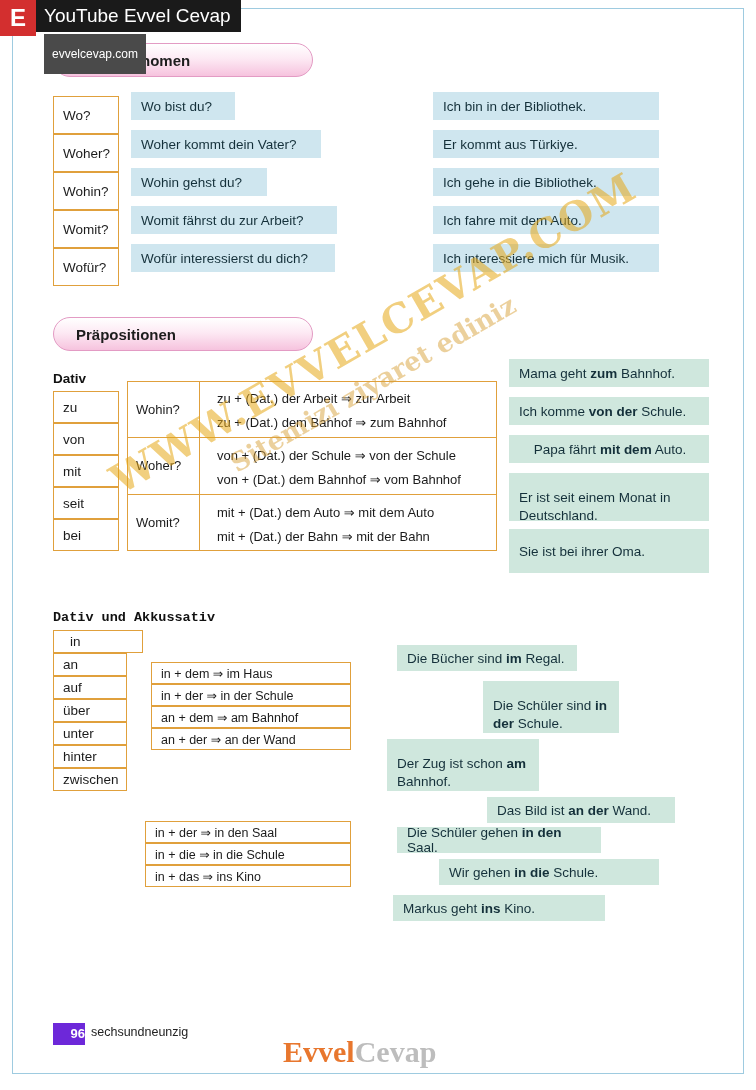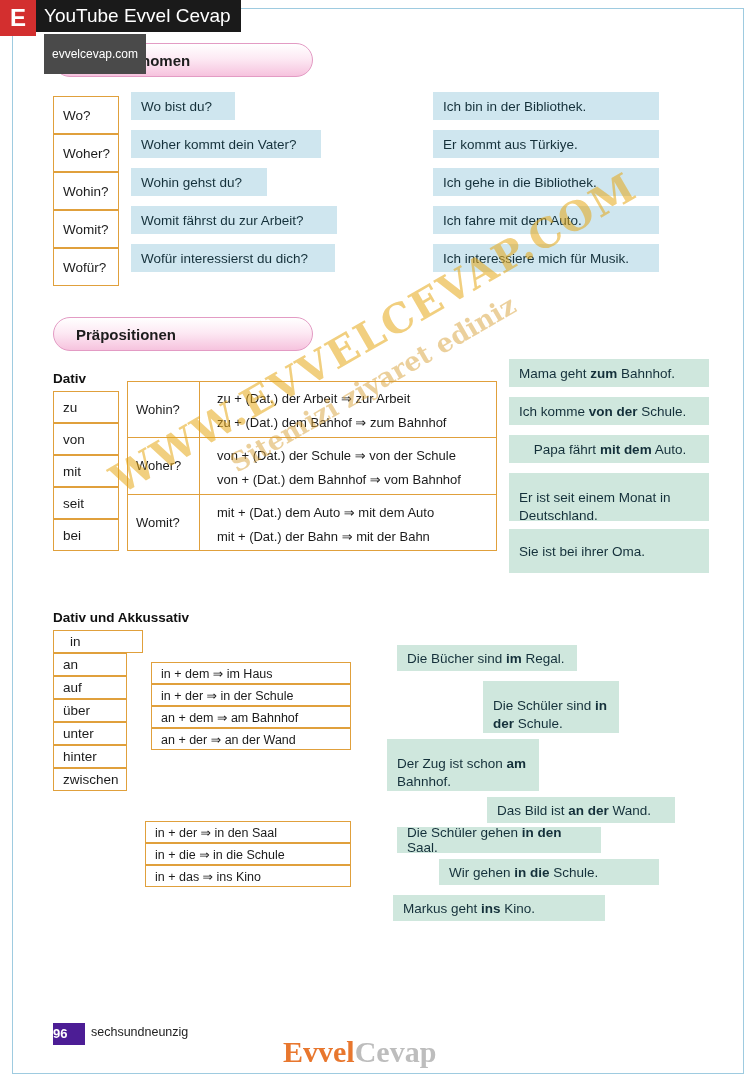--- a/index.html
+++ b/index.html
@@ -197,25 +197,25 @@
     background: #e0a03c;
   }
 
   
   .footer-num {
     position: absolute;
     left: 40px;
     top: 1014px;
     width: 32px;
     height: 22px;
-    background: #4c1d95;
+    background: #6d28d9;
     color: #fff;
     font-size: 13px;
     font-weight: bold;
-    text-align: left;
+    text-align: right;
     line-height: 22px;
   }
   .footer-txt {
     position: absolute;
     left: 78px;
     top: 1016px;
     font-size: 12.5px;
     color: #222;
   }
   .footer-logo {
@@ -293,21 +293,21 @@
     <div class="greenbox" style="left:496px; top:426px; width:200px; height:28px;justify-content:center;">
       <span><span>Papa fährt </span><b>mit dem</b><span> Auto.</span></span>
     </div>
     <div class="greenbox multi" style="left:496px; top:464px; width:200px; height:48px;">
       <span>Er ist seit einem Monat in Deutschland.</span>
     </div>
     <div class="greenbox" style="left:496px; top:520px; width:200px; height:44px;">
       <span>Sie ist bei ihrer Oma.</span>
     </div>
 
-    <div class="subhead" style="left:40px; top:601px;">Dativ und Akkussativ</div>
+    <div class="subhead" style="left:40px; top:601px;font-family:Liberation Mono, monospace;">Dativ und Akkussativ</div>
 
     <div class="qbox" style="left:40px; top:621px; width:90px; height:23px;padding-left:16px;">in</div>
     <div class="qbox" style="left:40px; top:644px; width:74px; height:23px;">an</div>
     <div class="qbox" style="left:40px; top:667px; width:74px; height:23px;">auf</div>
     <div class="qbox" style="left:40px; top:690px; width:74px; height:23px;">über</div>
     <div class="qbox" style="left:40px; top:713px; width:74px; height:23px;">unter</div>
     <div class="qbox" style="left:40px; top:736px; width:74px; height:23px;">hinter</div>
     <div class="qbox" style="left:40px; top:759px; width:74px; height:23px;">zwischen</div>
 
     <div class="qbox" style="left:138px; top:653px; width:200px; height:22px; font-size:12.5px;">in + dem ⇒ im Haus</div>

